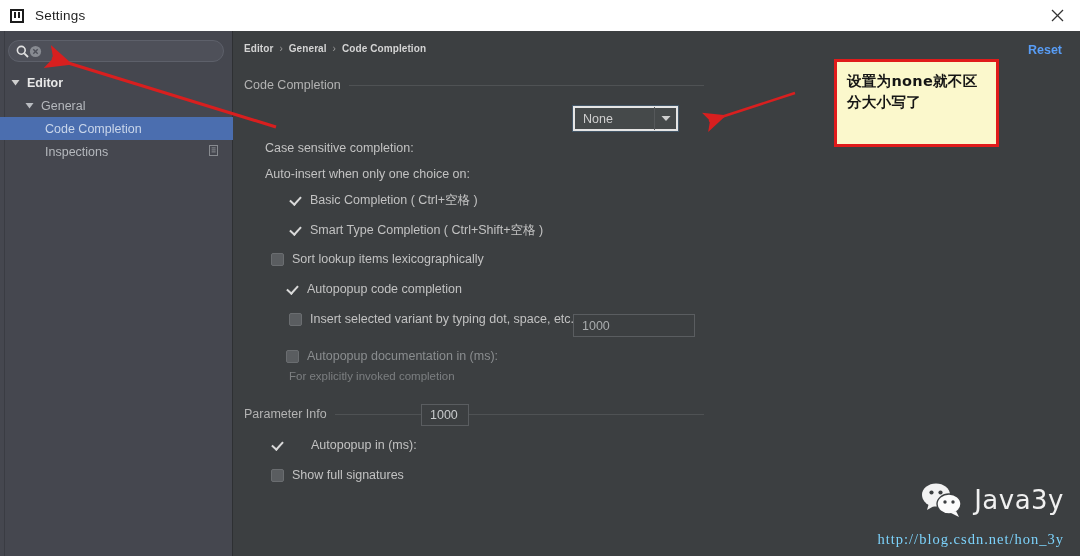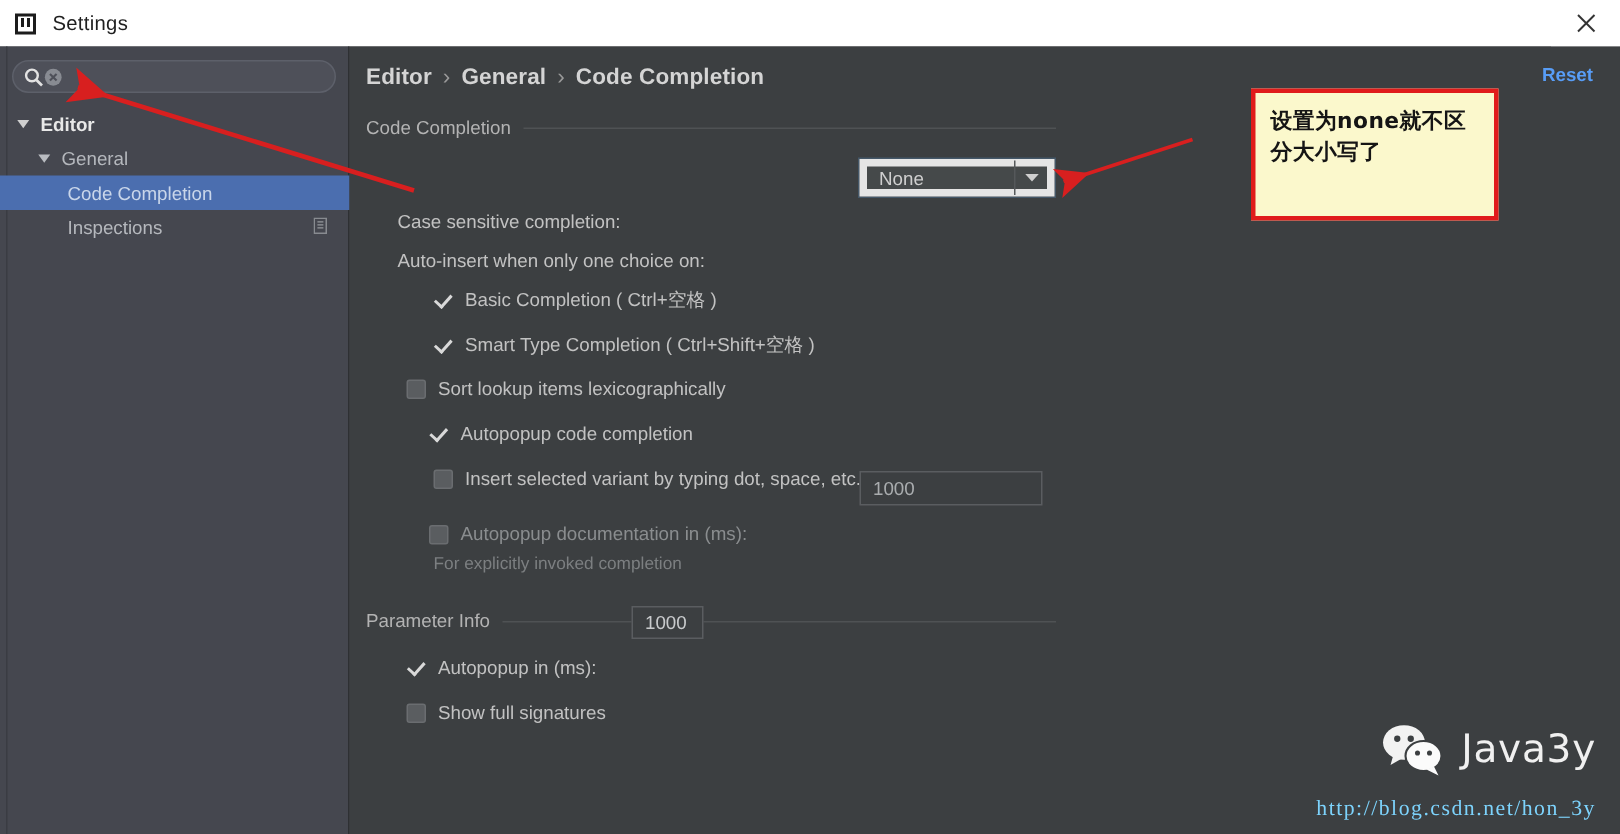--- a/index.html
+++ b/index.html
@@ -113,21 +113,21 @@
   }
 
   
   .main {
     position: absolute; left: 233px; top: 31px;
     width: 847px; height: 525px;
     background: #3c3f41;
   }
   .breadcrumb {
     position: absolute; left: 11px; top: 12px;
-    font-size: 15px; font-weight: bold;
+    font-size: 10px; font-weight: bold;
     color: #d4d4d4;
     letter-spacing: .1px;
   }
   .breadcrumb .sep { color: #9a9a9a; font-weight: normal; padding: 0 3px; }
   .reset-link {
     position: absolute; right: 18px; top: 12px;
     font-size: 12.5px; color: #589df6;
     font-weight: bold;
   }
 
@@ -180,23 +180,23 @@
   }
   .cb.checked.plain {
     background: transparent;
     border: none;
   }
   .cb.checked.plain::after { left: 3px; top: 0; }
 
   
   .dropdown {
     position: absolute;
-    width: 130px; height: 25px;
+    width: 105px; height: 25px;
     background: #45494a;
-    border: 5px solid #e5e5e5;
+    border: 2px solid #e5e5e5;
     display: flex; align-items: center;
     box-shadow: 0 0 0 1px rgba(90,150,210,.28);
   }
   .dropdown .dd-value {
     font-size: 12.5px; color: #cfcfcf;
     margin-left: 8px; flex: 1;
   }
   .dropdown .dd-arrow {
     width: 22px; height: 23px;
     border-left: 1px solid #55585a;
@@ -404,21 +404,21 @@
       <span>For explicitly invoked completion</span>
     </div>
 
     <div class="group" style="top:376px; width:460px;">
       <div class="group-header">
         <span>Parameter Info</span>
         <span class="ln"></span>
       </div>
     </div>
 
-    <div class="row" style="left:38px; top:407px;">
+    <div class="row" style="left:38px; top:407px;gap:19px;">
       <span class="cb checked plain"></span>
       <span>Autopopup in (ms):</span>
     </div>
     <div class="tfield small" style="left:188px; top:373px; width:48px; height:22px;">
       <span>1000</span>
     </div>
 
     <div class="row" style="left:38px; top:437px;">
       <span class="cb"></span>
       <span>Show full signatures</span>

